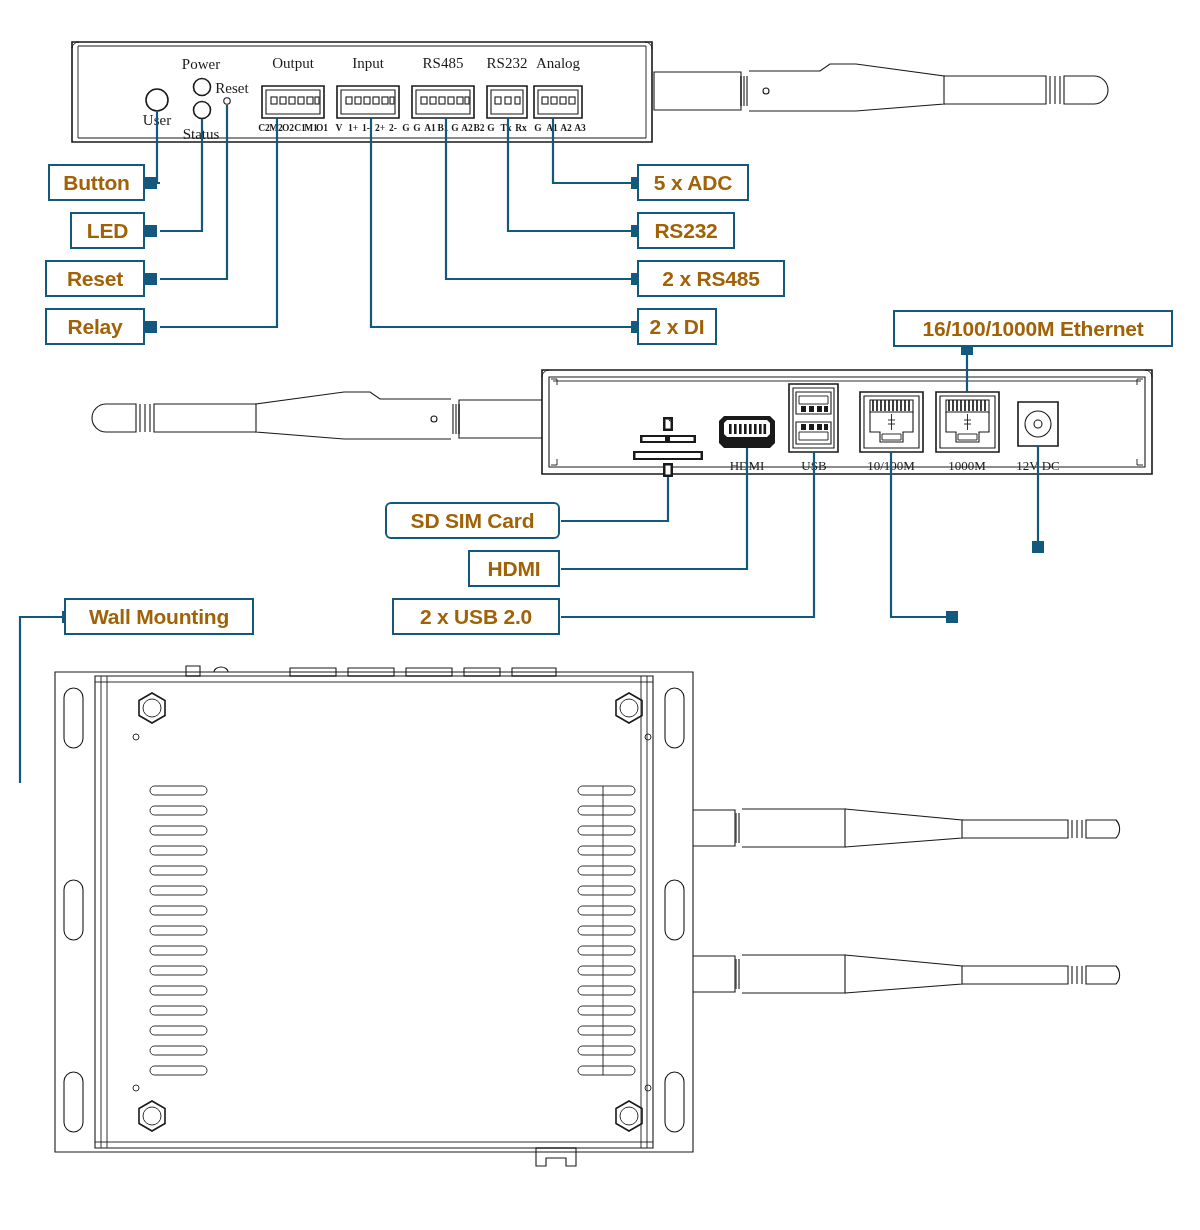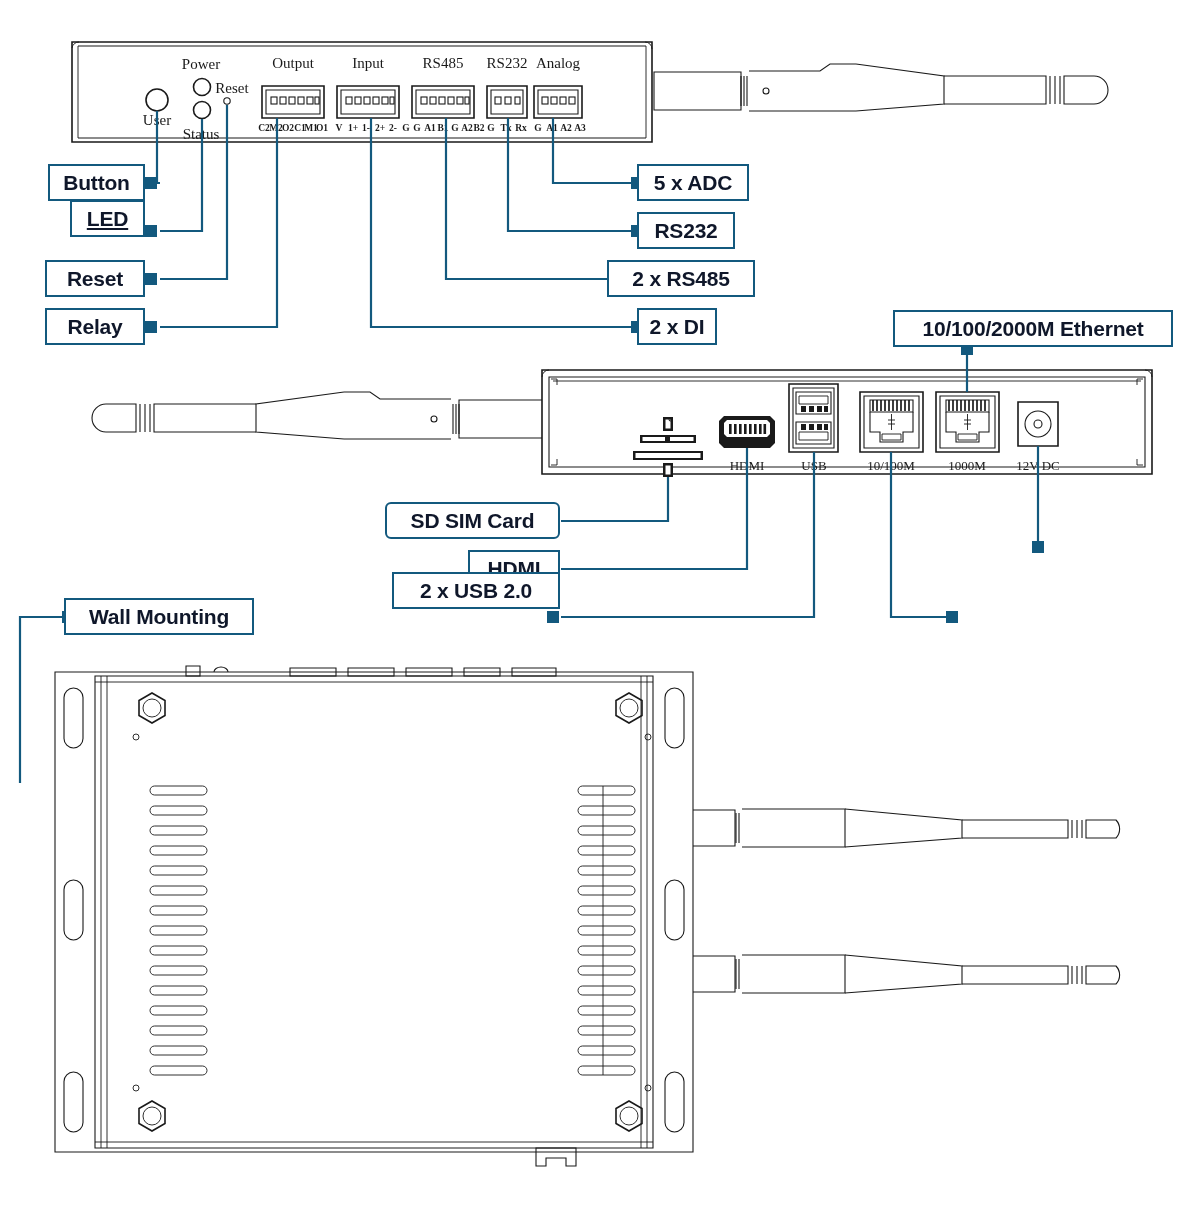--- a/index.html
+++ b/index.html
@@ -59,21 +59,21 @@
     stroke-linejoin: miter;
     stroke-linecap: butt;
   }
   .nub { fill: #13597e; stroke: none; }
 
   
   .callout {
     position: absolute;
     background: #ffffff;
     border: 2.4px solid #13597e;
-    color: #0f172a;
+    color: #a16207;
     font-weight: bold;
     font-size: 21px;
     line-height: 1;
     display: flex;
     align-items: center;
     justify-content: center;
     padding: 7px 11px 8px 11px;
     white-space: nowrap;
     letter-spacing: -0.2px;
   }
@@ -493,39 +493,39 @@
 
     <path class="lead" d="M891 452 L891 617 L946 617"></path>
     <rect class="nub" x="946" y="611" width="12" height="12"></rect>
 
     <path class="lead" d="M20 783 L20 617 L62 617"></path>
     <rect class="nub" x="62" y="611" width="12" height="12"></rect>
   </svg>
 
   <div class="callout" style="left:48px;  top:164px; width:97px;  height:37px;">Button</div>
 
-  <div class="callout" style="left:70px;  top:200px; width:75px;  height:37px;text-decoration:underline;">LED</div>
+  <div class="callout" style="left:70px;  top:212px; width:75px;  height:37px;">LED</div>
 
   <div class="callout" style="left:45px;  top:260px; width:100px; height:37px;">Reset</div>
 
   <div class="callout" style="left:45px;  top:308px; width:100px; height:37px;">Relay</div>
 
   <div class="callout" style="left:637px; top:164px; width:112px; height:37px;">5 x ADC</div>
 
   <div class="callout" style="left:637px; top:212px; width:98px;  height:37px;">RS232</div>
 
-  <div class="callout" style="left:607px; top:260px; width:148px; height:37px;">2 x RS485</div>
+  <div class="callout" style="left:637px; top:260px; width:148px; height:37px;">2 x RS485</div>
 
   <div class="callout" style="left:637px; top:308px; width:80px;  height:37px;">2 x DI</div>
 
-  <div class="callout" style="left:893px; top:310px; width:280px; height:37px;">10/100/2000M Ethernet</div>
+  <div class="callout" style="left:893px; top:310px; width:280px; height:37px;">16/100/1000M Ethernet</div>
 
   <div class="callout" style="left:385px; top:502px; width:175px; height:37px;border-radius:6px;">SD SIM Card</div>
 
   <div class="callout" style="left:468px; top:550px; width:92px;  height:37px;">HDMI</div>
 
-  <div class="callout" style="left:392px; top:572px; width:168px; height:37px;">2 x USB 2.0</div>
+  <div class="callout" style="left:392px; top:598px; width:168px; height:37px;">2 x USB 2.0</div>
 
 
 
   <div class="callout" style="left:64px;  top:598px; width:190px; height:37px;text-align:right;">Wall Mounting</div>
 
 </div>
 
 </body></html>

